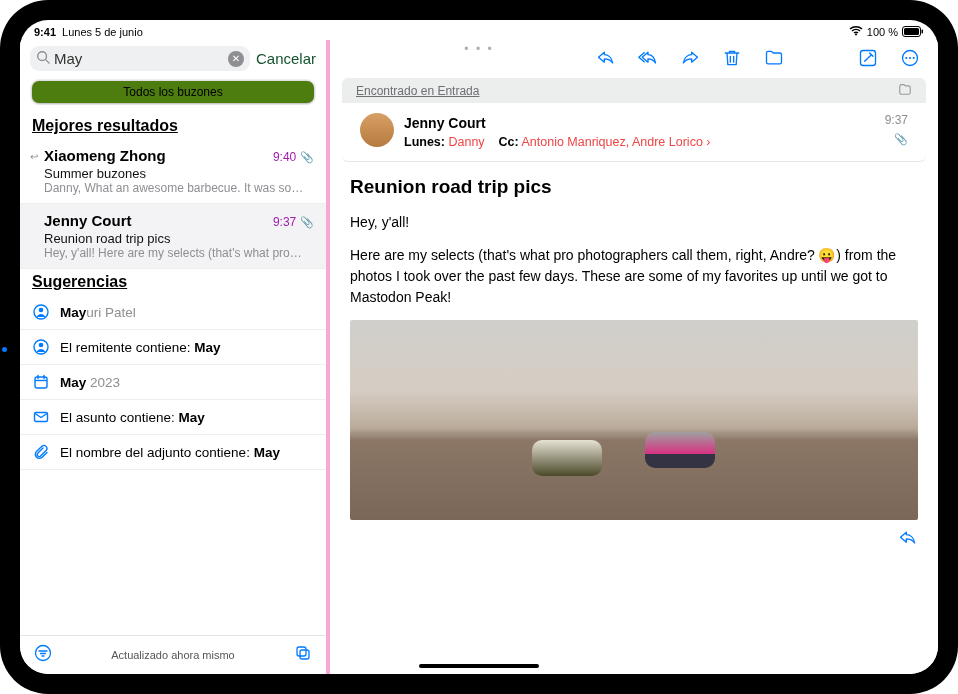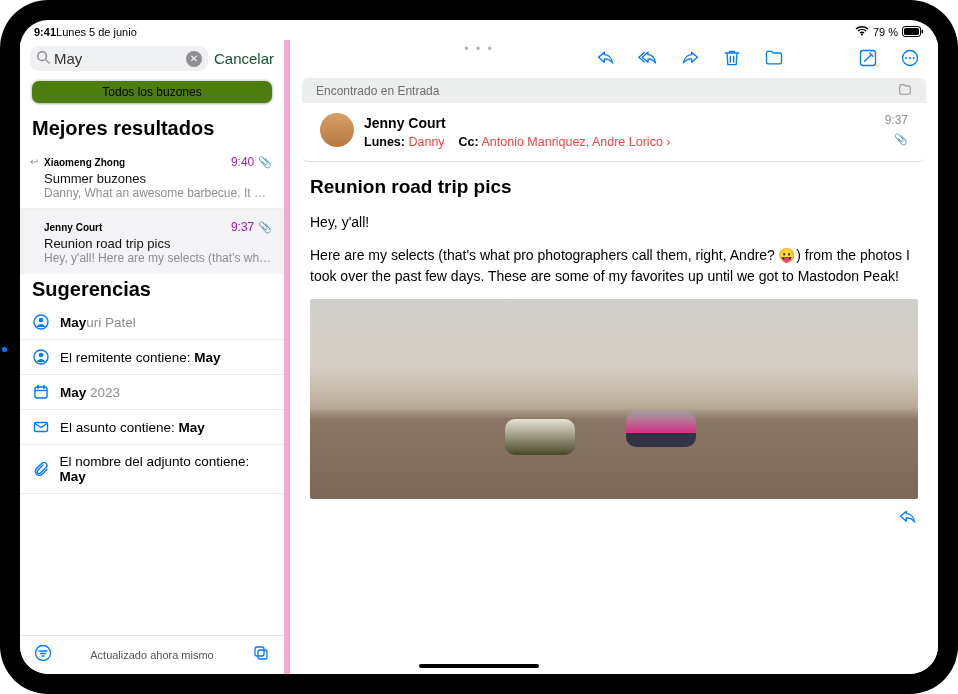--- a/index.html
+++ b/index.html
@@ -1,52 +1,52 @@
 <!DOCTYPE html>
 <html><head>
 <meta charset="utf-8">
 <style>
   * { box-sizing: border-box; margin: 0; padding: 0; font-family: -apple-system, "Helvetica Neue", Arial, sans-serif; }
   body { display:flex; align-items:center; justify-content:center; height:694px; width:958px; background:#fff;}
   .bezel{ width:958px; height:694px; background:#000; border-radius:48px; padding:20px; position:relative; }
   .screen{ width:100%; height:100%; background:#fff; border-radius:28px; overflow:hidden; display:flex; flex-direction:column; position:relative;}
   .status-bar{ display:flex; justify-content:space-between; align-items:center; font-size:11px; padding:4px 14px 0 14px; height:20px;}
-  .status-left{display:flex; align-items:center;}
+  .status-left{display:flex; gap:6px; align-items:center;}
   .status-right{display:flex; gap:4px; align-items:center;}
   .pill-dots{ position:absolute; top:22px; left:50%; transform:translateX(-50%); color:#b0b0b0; font-size:12px; letter-spacing:2px;}
   .content{ flex:1; display:flex; overflow:hidden;}
-  .sidebar{ width:270px; display:flex; flex-direction:column; border-right:6px solid #f9a8d4; background:#fff; }
+  .sidebar{ width:310px; display:flex; flex-direction:column; border-right:4px solid #f9a8d4; background:#fff; }
   .search-row{ display:flex; align-items:center; gap:6px; padding:6px 10px 8px 10px;}
   .search-box{ flex:1; display:flex; align-items:center; background:#eef0f1; border-radius:9px; padding:4px 6px; gap:4px; font-size:15px; color:#333;}
   .clear-btn{ width:16px; height:16px; background:#8e8e93; border-radius:50%; color:#fff; font-size:10px; display:flex; align-items:center; justify-content:center;}
   .cancel{ color:#14532d; font-size:15px; }
   .seg{ display:flex; margin:0 10px 8px 10px; background:#eeeeef; border-radius:9px; padding:2px; font-size:12px; }
   .seg div{ flex:1; text-align:center; padding:4px 0; border-radius:7px; color:#000;}
   .seg .active{ background:#4d7c0f; box-shadow:0 0 0 0.5px rgba(0,0,0,.1), 0 1px 2px rgba(0,0,0,.15);}
-  .section-h{ font-weight:700; font-size:20px; padding:4px 12px 4px 12px;}
+  .section-h{ font-weight:700; font-size:16px; padding:4px 12px 4px 12px;text-decoration:underline;}
   .msg{ padding:8px 12px 8px 24px; border-bottom:1px solid #eee; position:relative;}
   .msg.selected{ background:#f3f3f5;}
   .msg .row1{display:flex; justify-content:space-between; align-items:baseline;}
-  .msg .sender{font-weight:600; font-size:10px;}
+  .msg .sender{font-weight:600; font-size:15px;}
   .msg .time{color:#a21caf; font-size:12px;margin-left:16px;}
   .msg .subj{font-size:13px; color:#111; margin-top:1px;}
   .msg .prev{font-size:12px; color:#8e8e93; white-space:nowrap; overflow:hidden; text-overflow:ellipsis;}
   .indicator{ position:absolute; left:10px; top:12px; color:#8e8e93; font-size:10px;}
   .clip{ color:#8e8e93; font-size:11px; margin-left:4px;}
   .sugg{ display:flex; align-items:center; gap:10px; padding:9px 12px; border-bottom:1px solid #eee; font-size:13.5px; color:#000;}
   .sugg .icon{ width:18px; display:flex; justify-content:center; color:#007aff;}
   .gray{color:#8e8e93;}
   .bold{font-weight:600;}
   .sidebar-bottom{ margin-top:auto; display:flex; align-items:center; justify-content:space-between; padding:8px 14px; border-top:1px solid #e5e5e5; font-size:11px; color:#555;}
   .sidebar-bottom .ic{color:#007aff; font-size:16px;}
   .main{ flex:1; display:flex; flex-direction:column; background:#fff;}
   .toolbar{ display:flex; justify-content:flex-end; align-items:center; gap:22px; padding:8px 18px 6px 18px; color:#007aff;}
   .toolbar .spacer{flex:1;}
   .toolbar svg{ width:20px; height:20px; }
-  .found-bar{ background:#eceded; color:#6e6e73; font-size:12px; padding:4px 14px; display:flex; justify-content:space-between; align-items:center; margin:0 12px; border-radius:6px 6px 0 0;}
+  .found-bar{ background:#eceded; color:#6e6e73; font-size:12px; padding:4px 14px; display:flex; justify-content:space-between; align-items:center; margin:0 12px; border-radius:6px 6px 0 0;text-decoration:underline;}
   .header{ display:flex; align-items:flex-start; gap:10px; padding:10px 18px; border-bottom:1px solid #e5e5e5; margin:0 12px; background:#fff; border-radius:0 0 6px 6px;}
   .avatar{ width:34px; height:34px; border-radius:50%; background:linear-gradient(#d9a066,#b47a40); flex-shrink:0;}
   .hdr-text{ flex:1; font-size:12.5px; line-height:1.45;}
   .hdr-name{ font-weight:700; font-size:14px;}
   .hdr-label{ font-weight:600; color:#000;}
   .hdr-val{ color:#ef4444;}
   .hdr-time{ color:#8e8e93; font-size:12px; text-align:right;}
   .body{ padding:14px 20px 0 20px; overflow:hidden; display:flex; flex-direction:column;}
   .subject{ font-weight:700; font-size:19px; margin-bottom:14px;}
   .para{ font-size:14px; line-height:1.5; margin-bottom:12px; color:#000;}
@@ -71,21 +71,21 @@
      <div class="status-left">
        <span class="bold">9:41</span>
        <span>Lunes 5 de junio</span>
      </div>
      <div class="status-right">
        <span>
          <svg width="14" height="11" viewBox="0 0 14 11">
               <path d="M7 9.5a1 1 0 100-2 1 1 0 000 2zM4.5 6.5a4 4 0 015 0l-1 1a2.5 2.5 0 00-3 0zM2.5 4.5a7 7 0 019 0l-1 1a5.5 5.5 0 00-7 0zM.5 2.5a10 10 0 0113 0l-1 1a8.5 8.5 0 00-11 0z" fill="#000"></path>
             </svg>
        </span>
-       <span style="font-size:11px;">79 %</span>
+       <span style="font-size:11px;">100 %</span>
        <span>
          <svg width="22" height="11" viewBox="0 0 22 11">
               <rect x="0.5" y="0.5" width="18" height="10" rx="2.5" fill="none" stroke="#000"></rect>
               <rect x="2" y="2" width="15" height="7" rx="1.5" fill="#000"></rect>
               <rect x="19.5" y="3.5" width="1.5" height="4" rx="0.75" fill="#000"></rect>
             </svg>
        </span>
      </div>
    </div>
 

